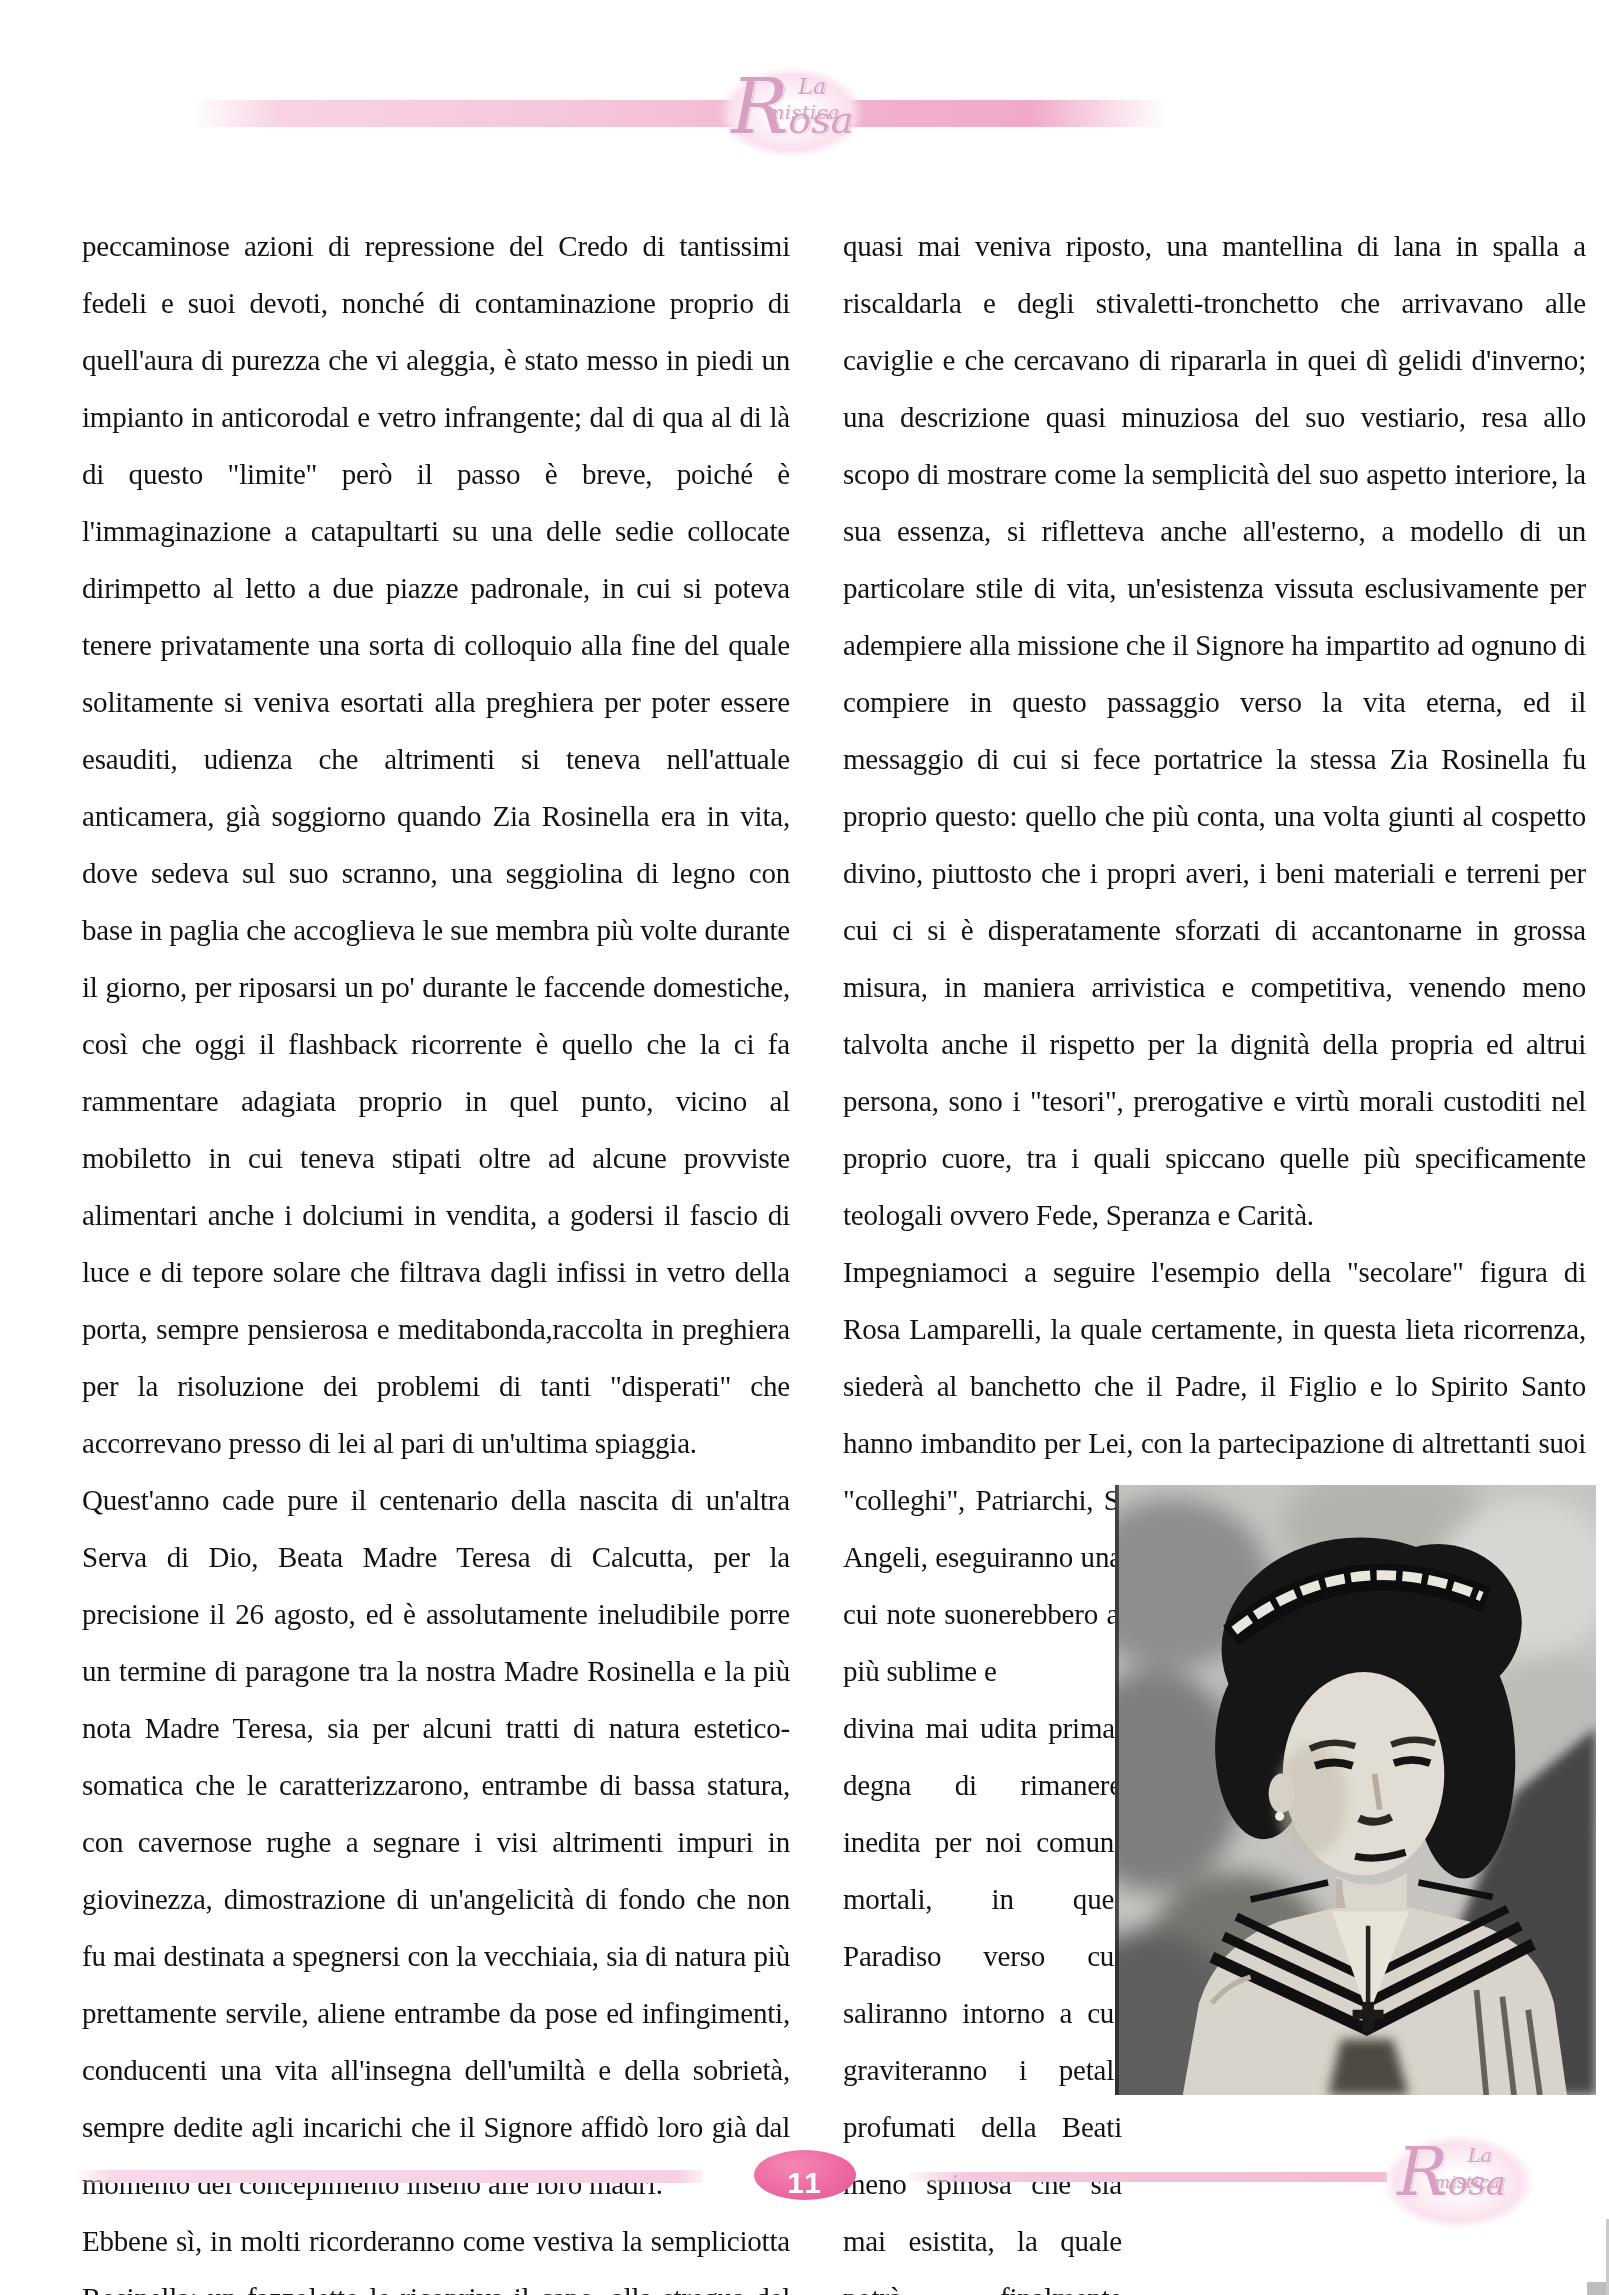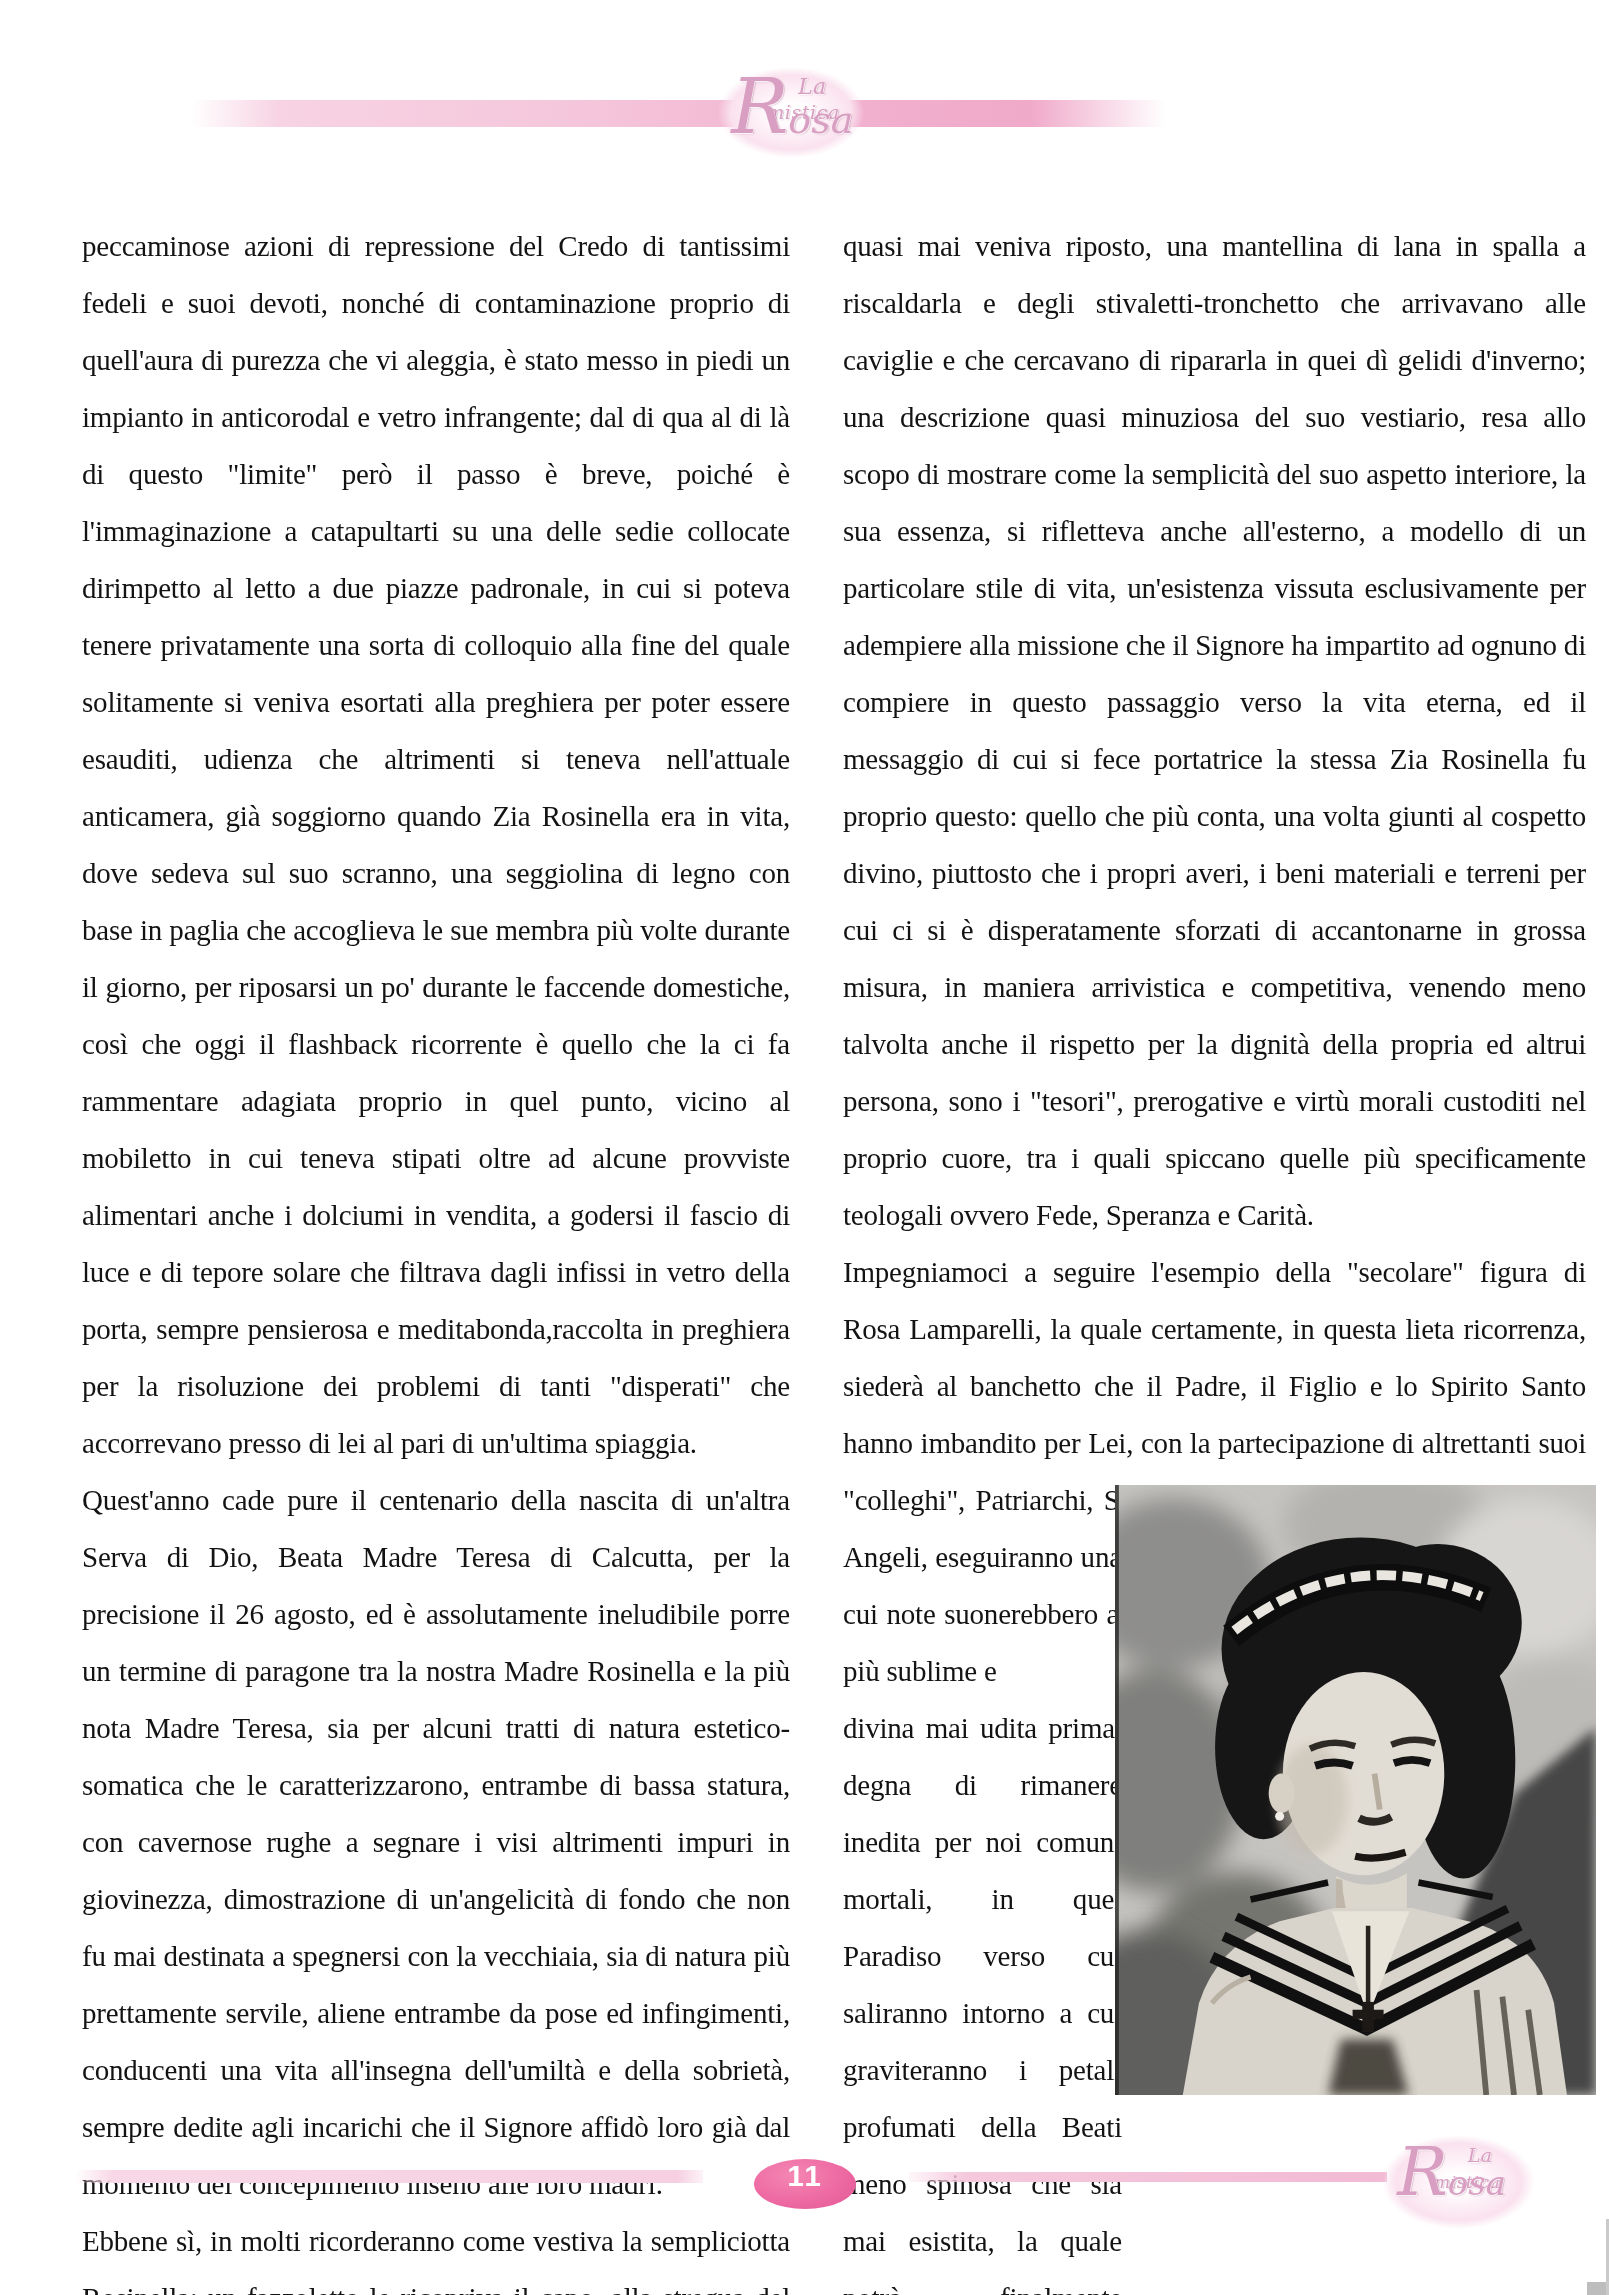--- a/index.html
+++ b/index.html
@@ -69,24 +69,24 @@
   }
   #footer-band-right {
     left: 909px; top: 2172px; width: 478px; height: 9.7px;
     background: linear-gradient(90deg, rgba(245,200,220,0.15) 0%, #f5c8dc 12%, #f2bad3 100%);
   }
   #page-badge {
     position: absolute; z-index: 2;
     left: 754px; top: 2150px; width: 102px; height: 50px;
     border-radius: 50%;
     background: radial-gradient(ellipse at 38% 32%, #f487b4 0%, #ee6ba3 52%, #e25896 100%);
-    display: flex; align-items: flex-start; justify-content: center;
+    display: flex; align-items: flex-end; justify-content: center;
     color: #ffffff;
     font-family: "Liberation Sans", sans-serif;
-    font-weight: bold; font-size: 30px; letter-spacing: 1.9px; margin-top: 9px;
+    font-weight: bold; font-size: 30px; letter-spacing: 1.9px;
   }
 
   .artifact { position: absolute; }
   #artifact-corner { left: 1587px; top: 2282px; width: 23px; height: 13.6px; background: #bdbdbd; }
   #artifact-line   { left: 1606px; top: 2219px; width: 3.9px;  height: 76px; background: #cacaca; }
 </style>
 </head>
 <body>
 
 <div class="page">

